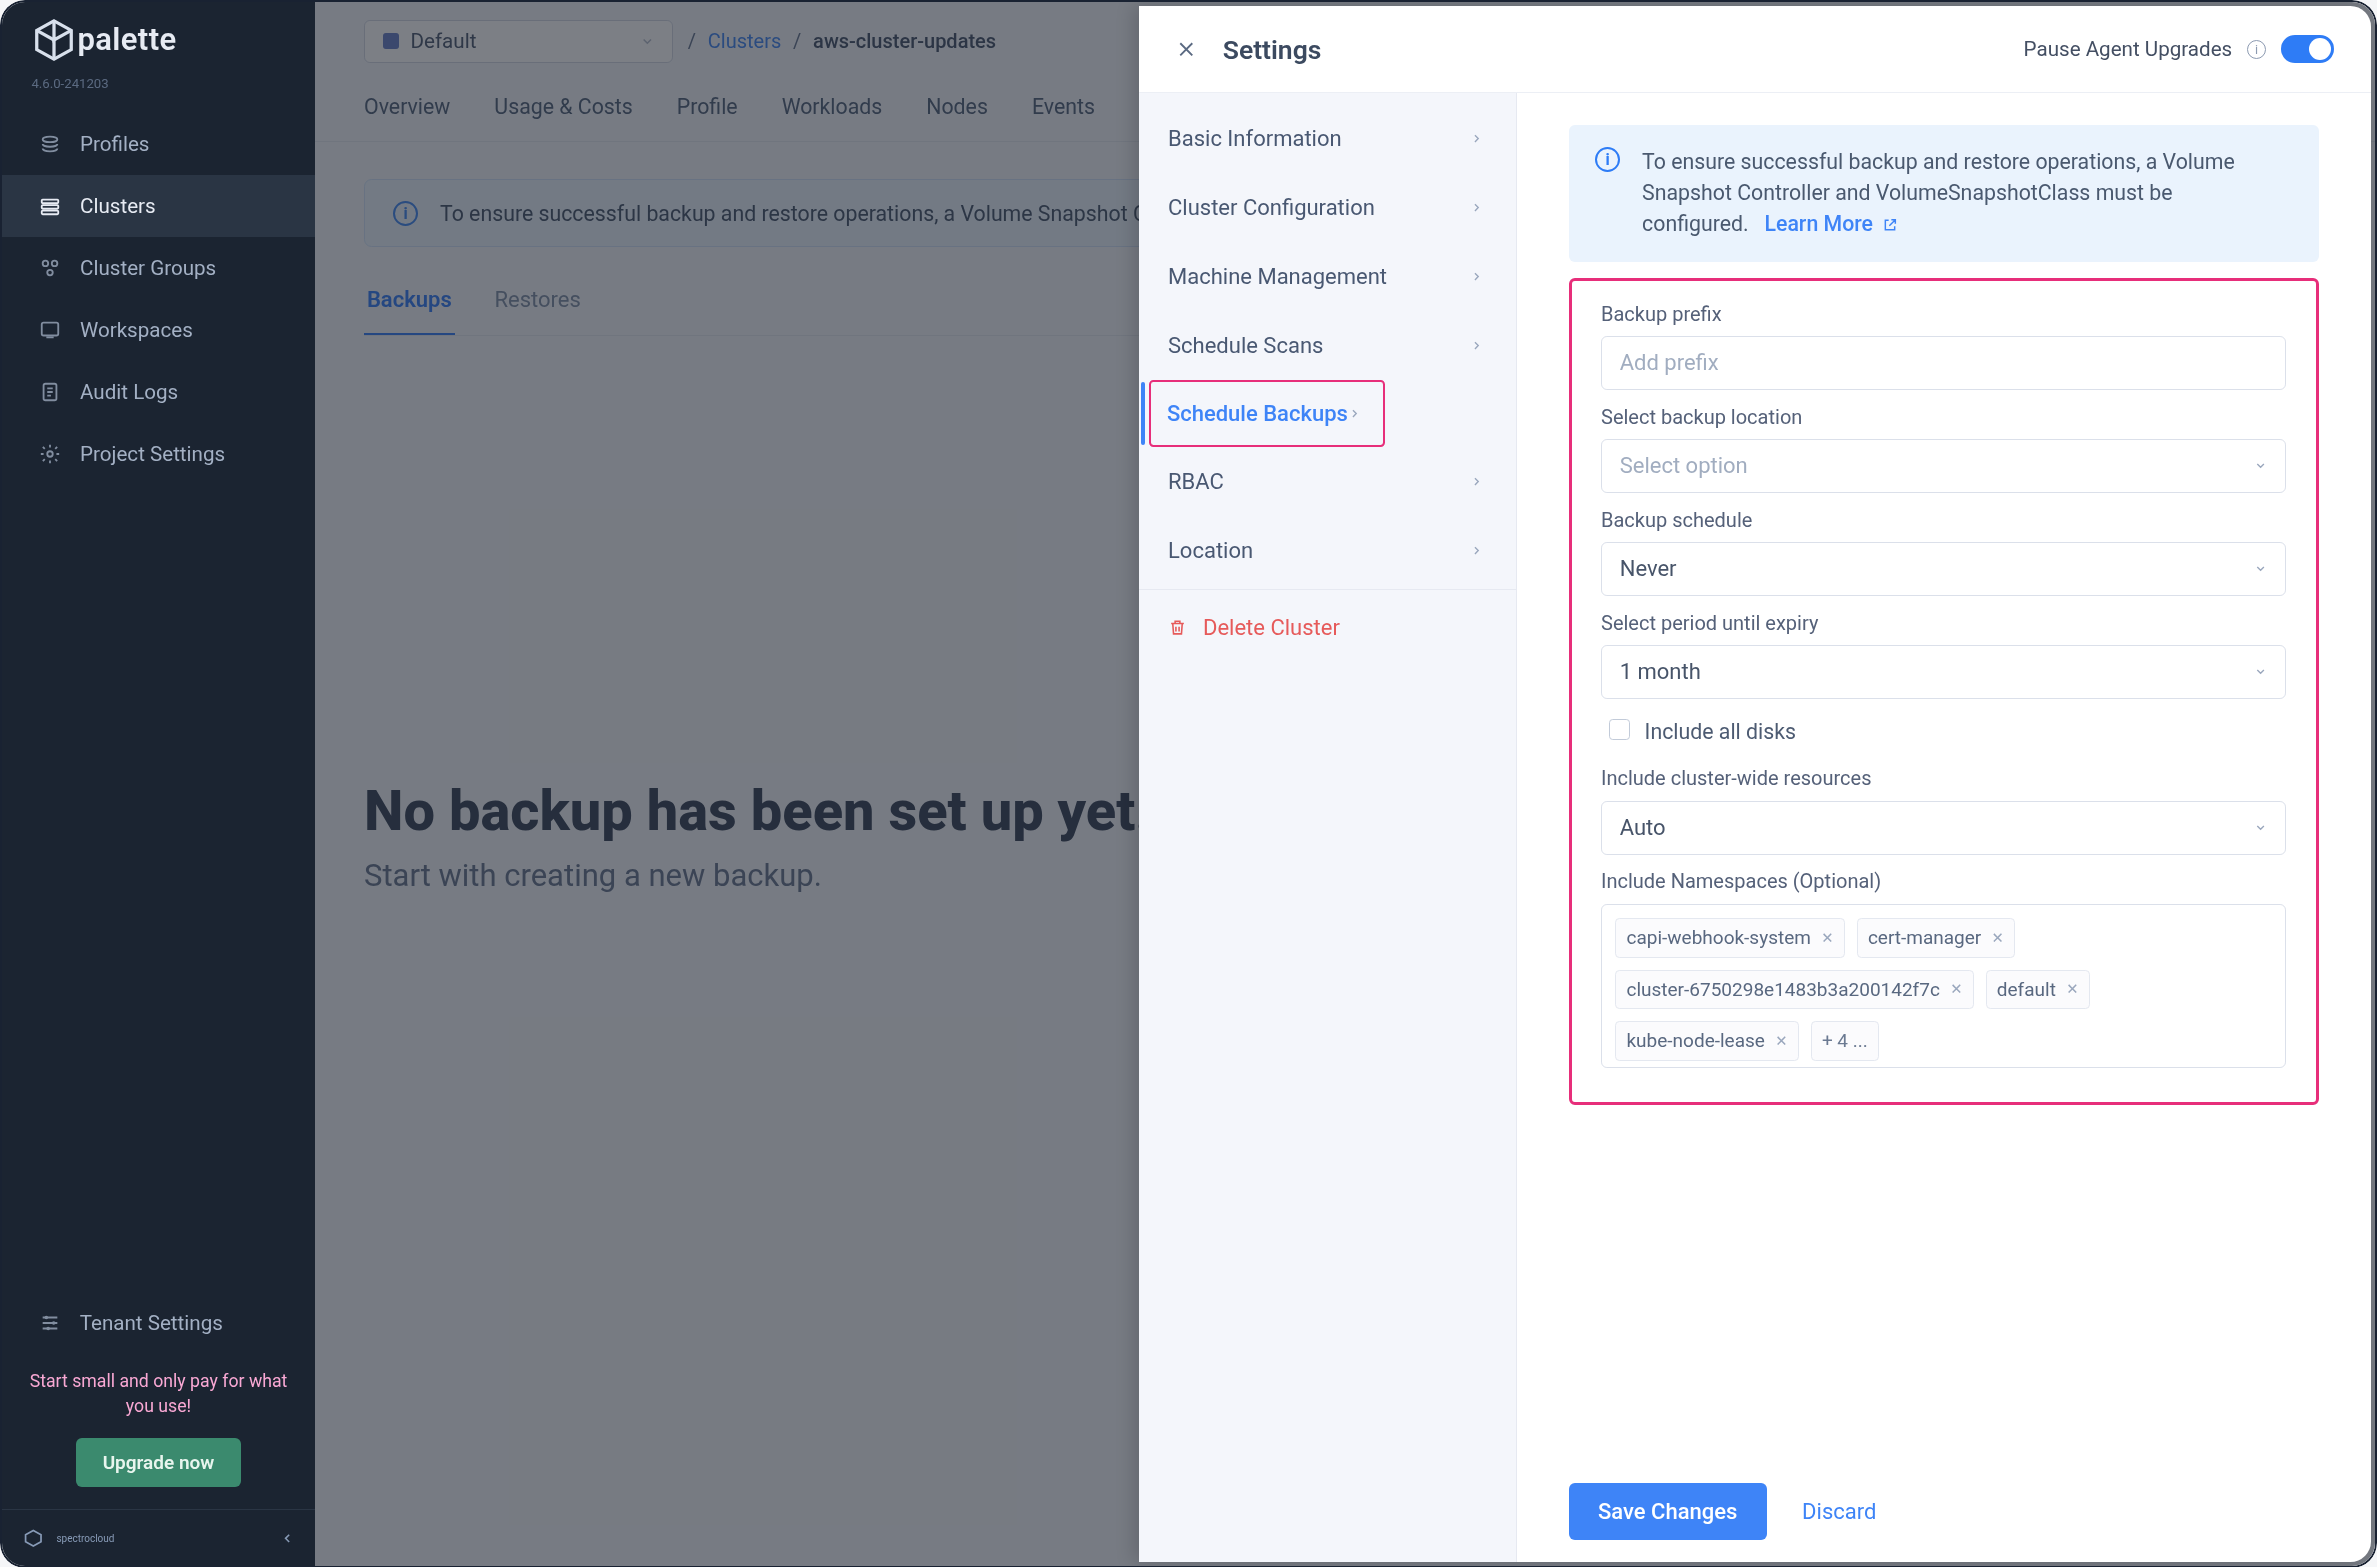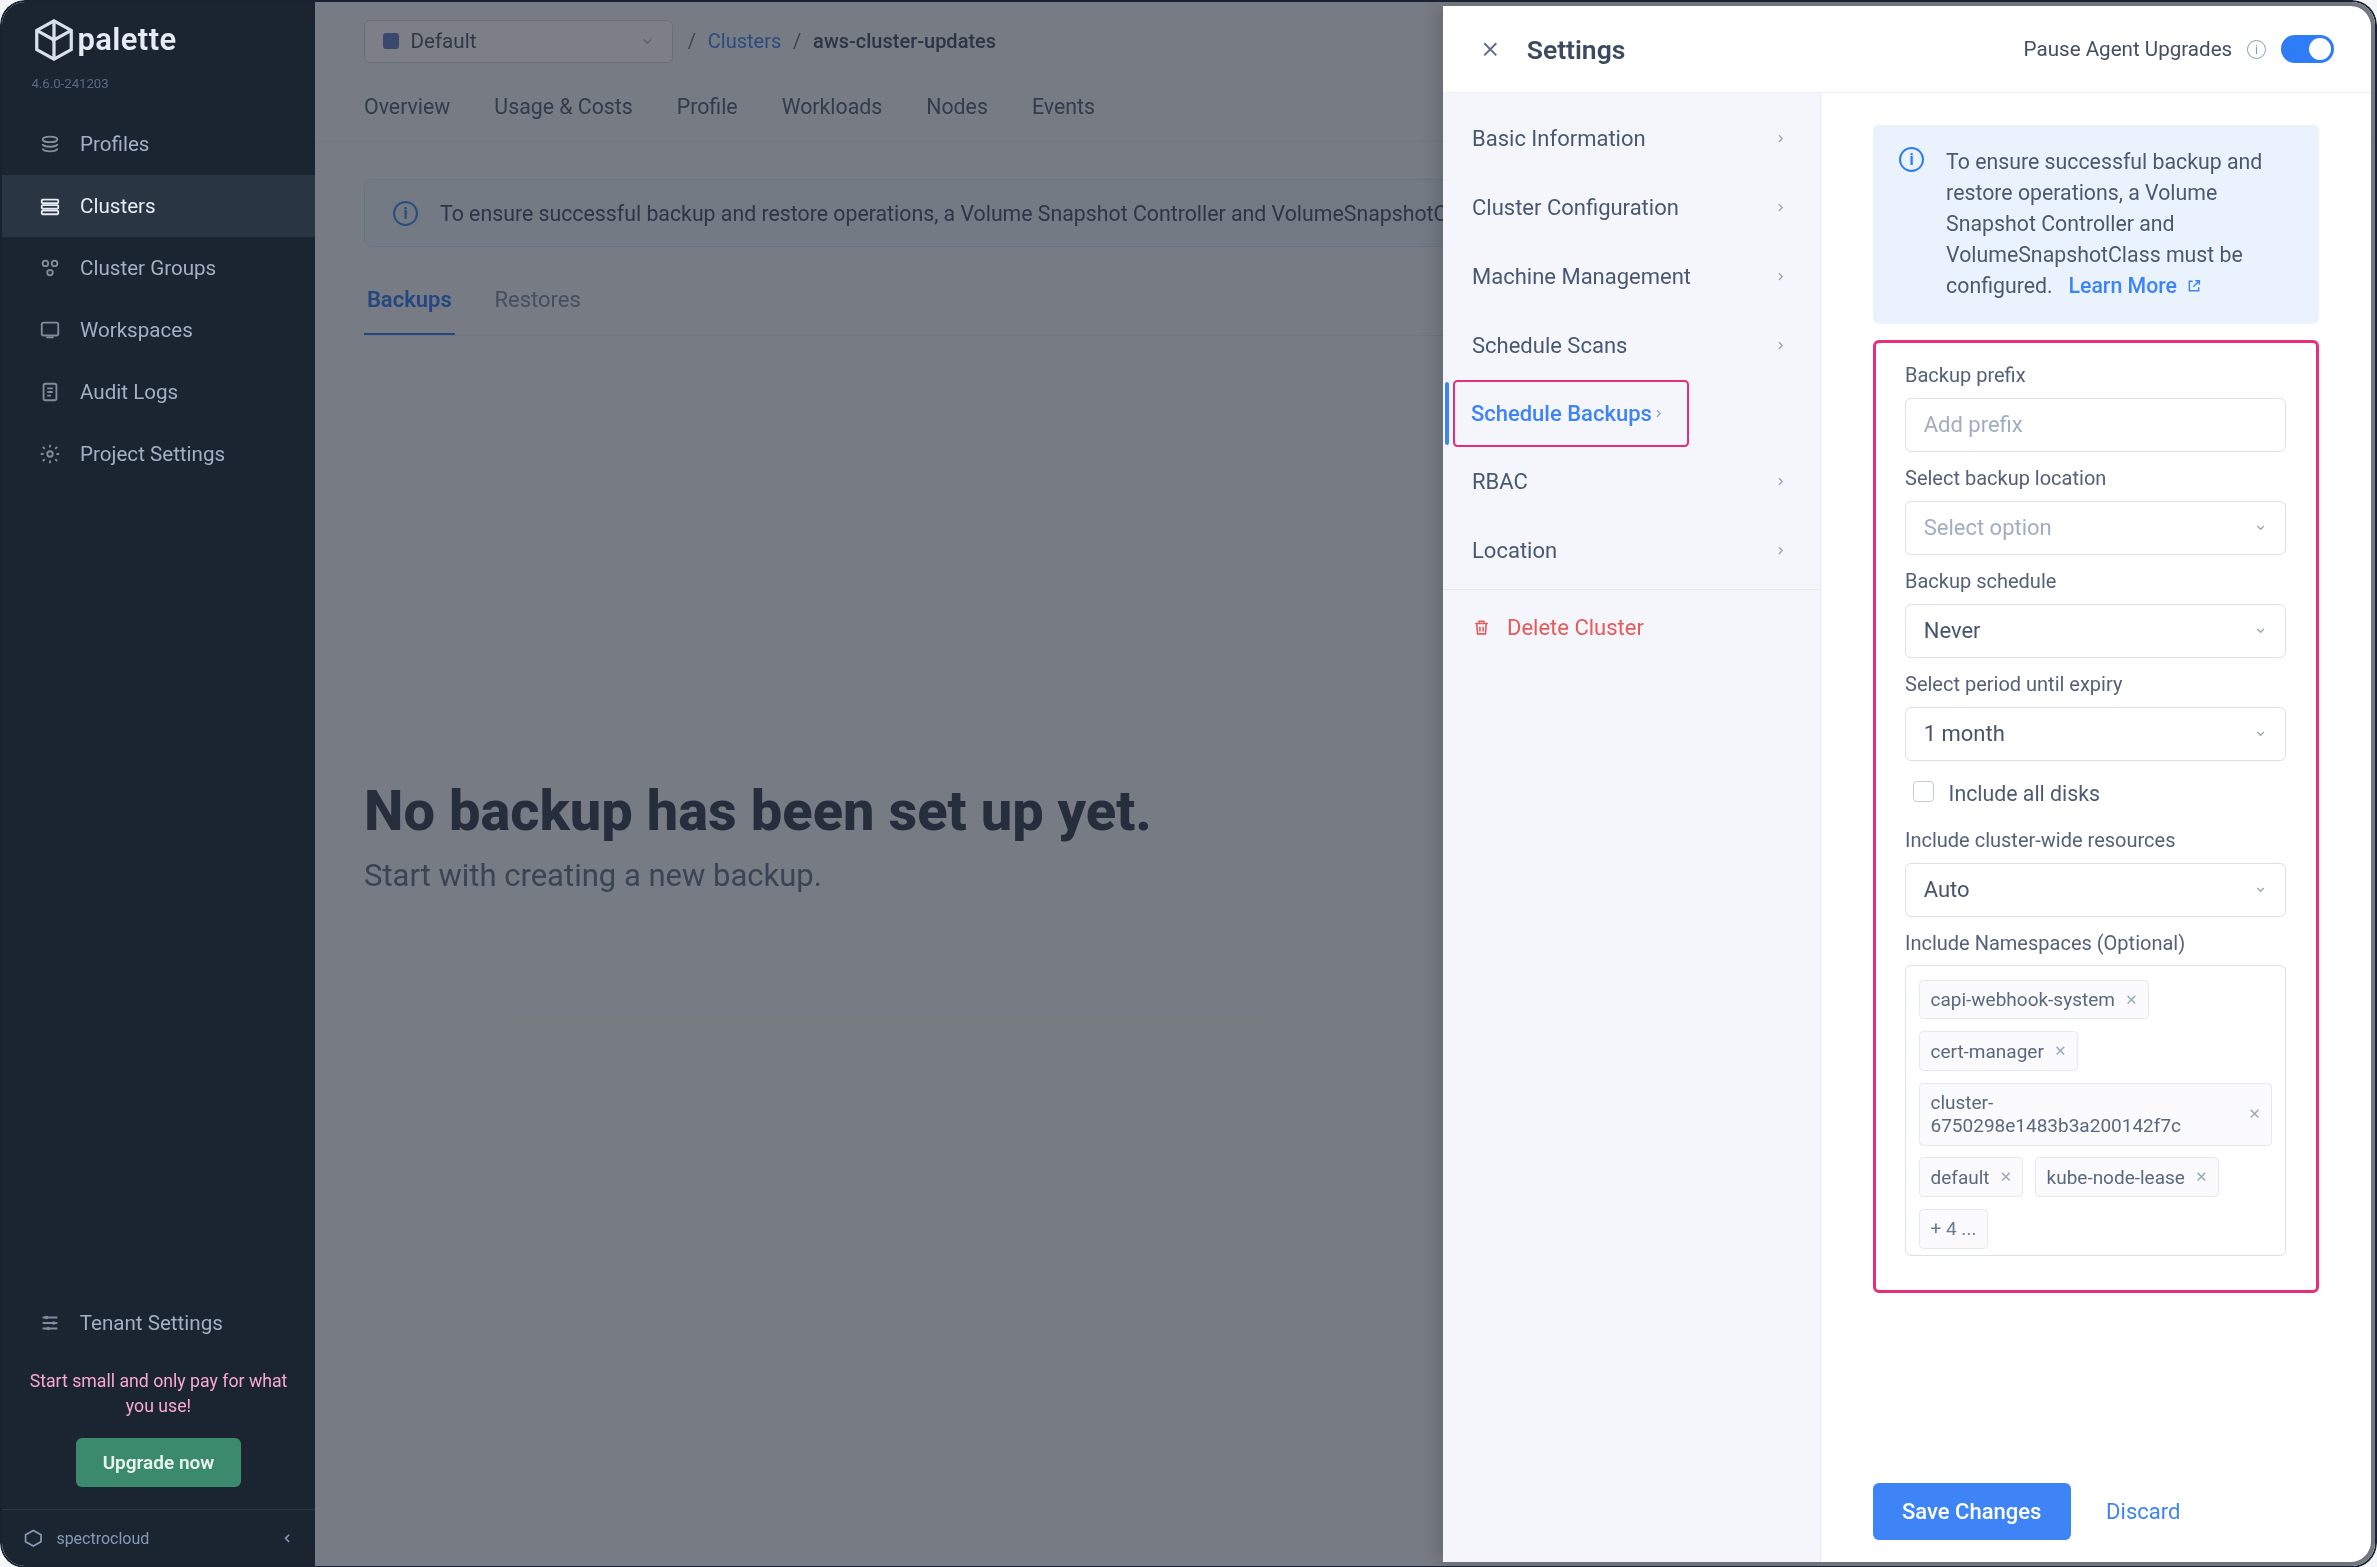--- a/index.html
+++ b/index.html
@@ -47,21 +47,21 @@
   .version { padding: 13.2px 29.4px 22px 29.4px; font-size:13.2px; color:#5b6a81; }
   .nav { flex:1; }
   .nav-item { display:flex; align-items:center; gap:19px; padding:19px 29.4px 19px 37px; color:#a3b0c4; cursor:pointer; }
   .nav-item.active { background: var(--sidebar-bg-active); color:#e7ebf3; }
   .nav-ico { width:22px; height:22px; flex:0 0 22px; opacity:.75; }
   .nav-item.active .nav-ico { opacity:1; }
   .side-bottom { padding: 14.7px 22px 22px 22px; text-align:center; }
   .tenant-settings { display:flex; align-items:center; gap:19px; padding:13.2px 14.7px; color:#a3b0c4; justify-content:flex-start; }
   .promo-txt { color:#f9a8d4; font-size:17.7px; line-height:1.4; margin:20.6px 0 19px 0; }
   .upgrade-btn { display:inline-block; background:var(--upgrade-bg); color:#e8f5ee; border-radius:5.9px; padding:13.2px 26.5px; font-size:19px; font-weight:600; }
-  .tenant-bottom { display:flex; align-items:center; gap:13.2px; padding:17.7px 20.6px; border-top:0.7px solid #2a3544; color:#879ab6; font-size:16px; }
+  .tenant-bottom { display:flex; align-items:center; gap:13.2px; padding:17.7px 20.6px; border-top:0.7px solid #2a3544; color:#879ab6; font-size:10px; }
   .tenant-bottom .chev { margin-left:auto; }
 
   
   .main { flex:1; display:flex; flex-direction:column; background: var(--content-bg); position:relative; }
   .scope-row { padding: 17.7px 49px 7.4px 49px; display:flex; align-items:center; gap:14.7px; }
   .scope-pill { display:flex; align-items:center; gap:11.8px; border:0.7px solid #d4dae5; border-radius:5.9px; padding:8.8px 17.7px; background:#fff; color:#566378; font-size:20.6px; min-width:309px; }
   .scope-pill .pill-ico { width:16px; height:16px; background:#6f86c9; border-radius:2.9px; }
   .scope-pill .pill-chev { margin-left:auto; opacity:.6; }
   .crumbs { color:#6d7c95; font-size:20px; display:flex; align-items:center; gap:11.8px; }
   .crumb-link { color:#4c8df2; }
@@ -80,21 +80,21 @@
 
   .empty-state { margin-top:442px; }
   .empty-title { font-size:56px; font-weight:800; color:#404c60; }
   .empty-sub { font-size:31px; color:#6f7d94; margin-top:13.2px; }
 
   
   .scrim { position:absolute; inset:0; background:rgba(16,22,32,.55); }
 
   
   .drawer {
-    position:absolute; top:4.4px; right:4.4px; bottom:4.4px; width:928px;
+    position:absolute; top:4.4px; right:4.4px; bottom:4.4px; width:1232px;
     background:#fff; border-radius:0 20.6px 20.6px 0;
     display:flex; flex-direction:column;
     box-shadow:-5.9px 0 17.7px rgba(0,0,0,.15);
   }
   .drawer-header { height:87px; flex:0 0 87px; display:flex; align-items:center; padding:0 37px; gap:26.5px; border-bottom:0.7px solid #eceff5; }
   .close-x { font-size:25px; color:#5b6a82; cursor:pointer; }
   .drawer-title { font-size:26.5px; color:#3c4a60; font-weight:600; }
   .pause-wrap { margin-left:auto; display:flex; align-items:center; gap:14.7px; }
   .pause-label { font-size:20.6px; color:#444f63; font-weight:400; }
   .info-small { width:19px; height:19px; border:1.5px solid #8c9ab1; color:#8c9ab1; border-radius:50%; display:flex; align-items:center; justify-content:center; font-size:12.5px; }

